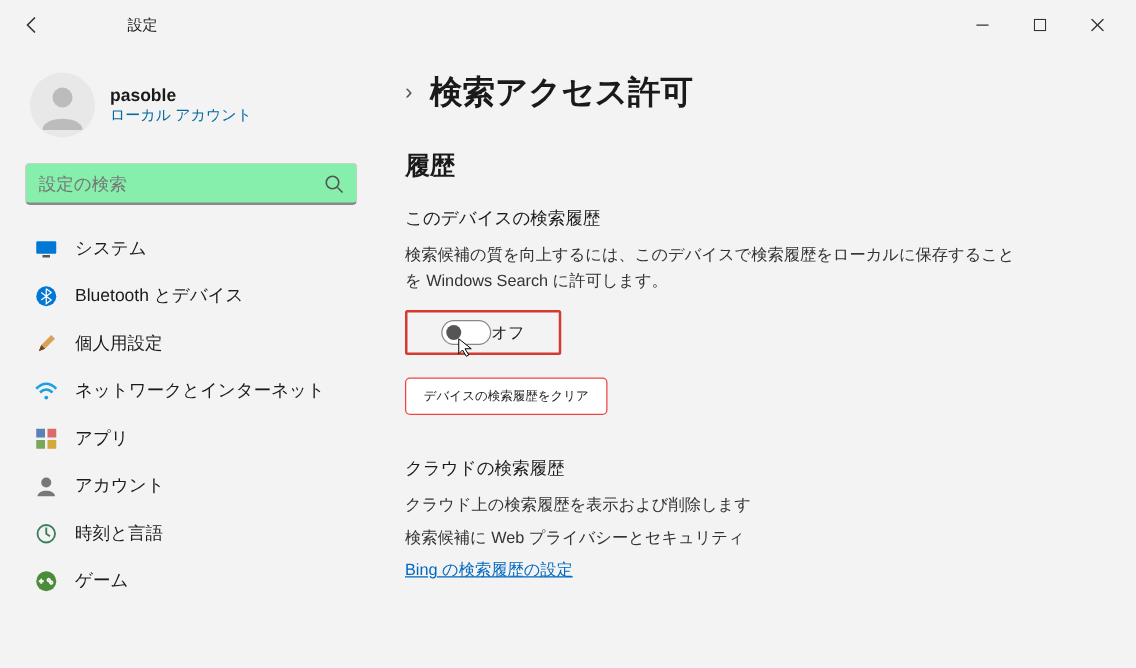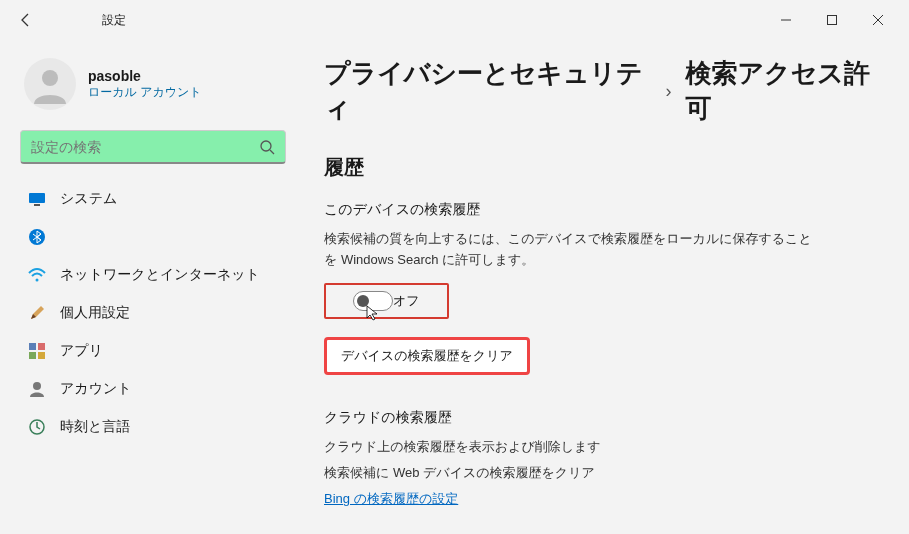--- a/index.html
+++ b/index.html
@@ -157,24 +157,24 @@
     }
     .toggle-label { font-size: 13px; }
     .cursor-arrow {
       position: absolute;
       left: 40px; top: 20px;
       pointer-events: none;
     }
     .btn {
       display: inline-block;
       background: #fff;
-      border: 3px solid #ef4444;
+      border: 1px solid #ef4444;
       border-radius: 4px;
       padding: 7px 14px;
-      font-size: 13px;
+      font-size: 10px;
       cursor: pointer;
       margin-bottom: 28px;
     }
     .link {
       color: #0067c0;
       text-decoration: underline;
       font-size: 13px;
       cursor: pointer;
       display: inline-block;
       margin-bottom: 16px;
@@ -244,39 +244,40 @@
           </span>
         <span class="label">システム</span>
       </div>
       <div class="nav-item">
         <span class="icon">
             <svg width="18" height="18" viewBox="0 0 18 18">
               <circle cx="9" cy="9" r="8" fill="#0078d4"></circle>
               <path d="M9 3 L13 6 L9 9 L13 12 L9 15 V3 M5 6 L13 12 M5 12 L13 6" stroke="#fff" stroke-width="1" fill="none"></path>
             </svg>
           </span>
+        <span class="label">Bluetooth とデバイス</span>
+      </div>
+      <div class="nav-item">
+        <span class="icon">
+            <svg width="18" height="18" viewBox="0 0 18 18">
+              <path d="M3 15 L5 10 L13 2 L16 5 L8 13 Z" fill="#d7a35a"></path>
+              <path d="M3 15 L5 10 L8 13 Z" fill="#6b4226"></path>
+            </svg>
+          </span>
+        <span class="label">個人用設定</span>
       </div>
       <div class="nav-item">
         <span class="icon">
             <svg width="18" height="18" viewBox="0 0 18 18">
               <path d="M1 7 Q9 -1 17 7" stroke="#1ba1e2" stroke-width="2" fill="none"></path>
               <path d="M4 10 Q9 5 14 10" stroke="#1ba1e2" stroke-width="2" fill="none"></path>
               <circle cx="9" cy="14" r="1.5" fill="#1ba1e2"></circle>
             </svg>
           </span>
         <span class="label">ネットワークとインターネット</span>
-      </div>
-      <div class="nav-item">
-        <span class="icon">
-            <svg width="18" height="18" viewBox="0 0 18 18">
-              <path d="M3 15 L5 10 L13 2 L16 5 L8 13 Z" fill="#d7a35a"></path>
-              <path d="M3 15 L5 10 L8 13 Z" fill="#6b4226"></path>
-            </svg>
-          </span>
-        <span class="label">個人用設定</span>
       </div>
       <div class="nav-item">
         <span class="icon">
             <svg width="18" height="18" viewBox="0 0 18 18">
               <rect x="1" y="1" width="7" height="7" fill="#5b7fb7"></rect>
               <rect x="10" y="1" width="7" height="7" fill="#d96b6b"></rect>
               <rect x="1" y="10" width="7" height="7" fill="#7aa85a"></rect>
               <rect x="10" y="10" width="7" height="7" fill="#d4a83a"></rect>
             </svg>
           </span>
@@ -293,26 +294,34 @@
       </div>
       <div class="nav-item">
         <span class="icon">
             <svg width="18" height="18" viewBox="0 0 18 18">
               <circle cx="9" cy="9" r="7" stroke="#3a7f5a" stroke-width="1.5" fill="none"></circle>
               <path d="M9 4 V9 L12 11" stroke="#3a7f5a" stroke-width="1.5" fill="none"></path>
             </svg>
           </span>
         <span class="label">時刻と言語</span>
       </div>
+      <div class="nav-item">
+        <span class="icon">
+            <svg width="18" height="18" viewBox="0 0 18 18">
+              <circle cx="9" cy="9" r="8" fill="#4a8c3a"></circle>
+              <path d="M5 7 V11 M3 9 H7 M12 8 A1 1 0 1 0 12 8.1 M14 10 A1 1 0 1 0 14 10.1" stroke="#fff" stroke-width="1.5"></path>
+            </svg>
+          </span>
+        <span class="label">ゲーム</span>
+      </div>
     </div>
   </div>
 
   <div class="main">
     <div class="breadcrumb">
-      <span class="bc-part">プライバシーとセキュリティ</span>
       <span class="bc-chevron">›</span>
       <span class="bc-part">検索アクセス許可</span>
     </div>
 
     <div class="section-title">履歴</div>
 
     <div class="sub-title">このデバイスの検索履歴</div>
     <div class="desc">検索候補の質を向上するには、このデバイスで検索履歴をローカルに保存することを Windows Search に許可します。</div>
 
     <div class="toggle-row">
@@ -324,16 +333,16 @@
           <path d="M1 1 L1 13 L4 10 L7 15 L9 14 L6 9 L11 9 Z" fill="#fff" stroke="#000" stroke-width="0.8"></path>
         </svg>
     </div>
     <div></div>
 
     <div class="btn">デバイスの検索履歴をクリア</div>
 
     <div class="sub-title">クラウドの検索履歴</div>
     <div class="desc" style="margin-bottom:6px">クラウド上の検索履歴を表示および削除します</div>
 
-    <div class="desc" style="margin-bottom:6px">検索候補に Web デバイスの検索履歴をクリア</div>
+    <div class="desc" style="margin-bottom:6px">検索候補に Web プライバシーとセキュリティ</div>
     <a class="link">Bing の検索履歴の設定</a>
   </div>
 </div>
 
 </body></html>

